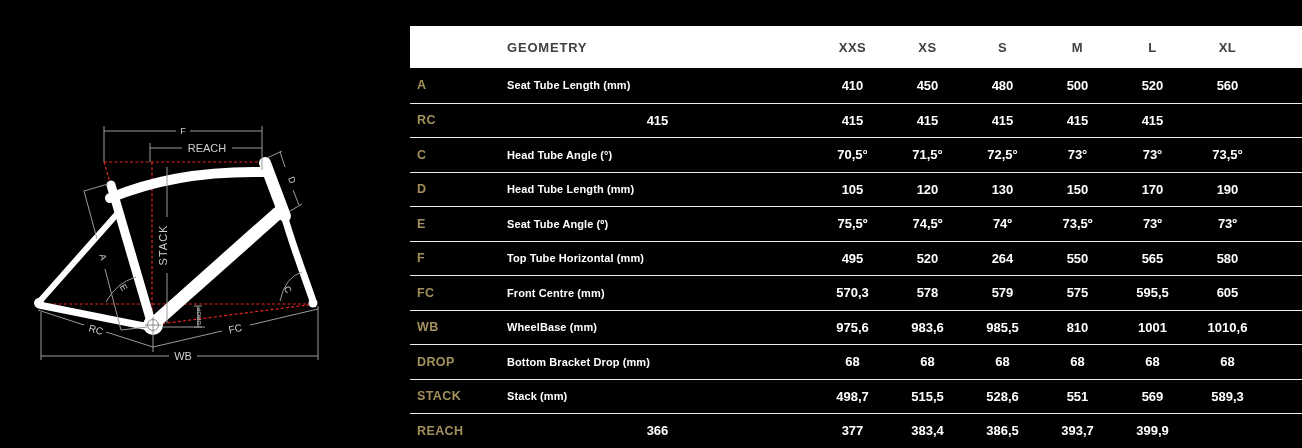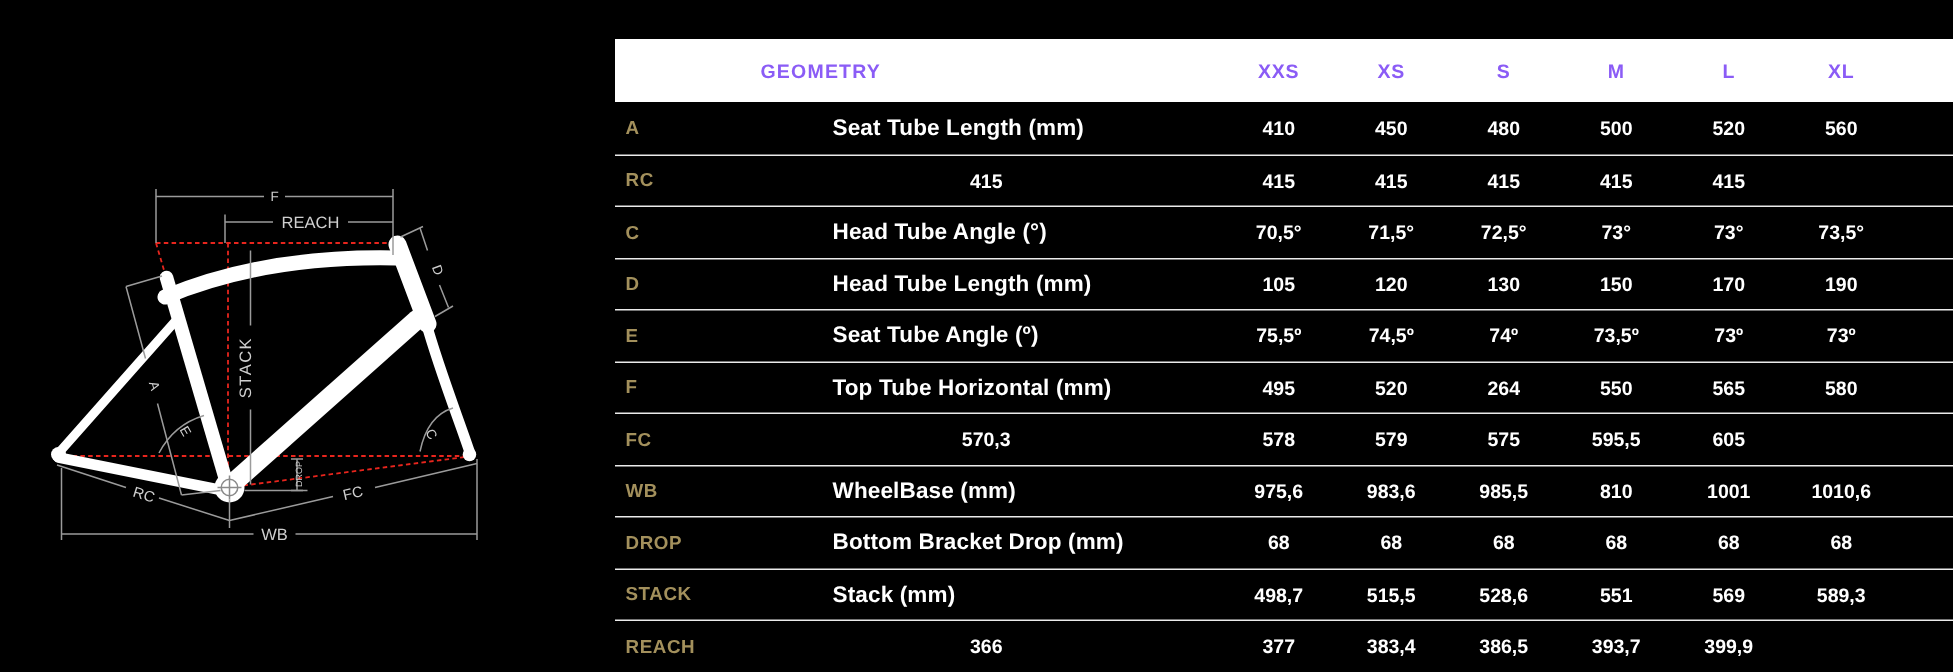--- a/index.html
+++ b/index.html
@@ -6,26 +6,26 @@
   .stage{position:relative;width:1302px;height:448px;background:#000;overflow:hidden;
          font-family:"Liberation Sans",sans-serif;}
   
   .diagram{position:absolute;left:0;top:0;width:410px;height:448px;}
   .diagram svg{display:block;width:410px;height:448px;}
   .dimtext{fill:#cfcfcf;font-family:"Liberation Sans",sans-serif;}
   
   .geo-table{position:absolute;left:410px;top:26px;width:892px;}
   .thead,.trow{display:grid;grid-template-columns:90px 315px repeat(6,75px);
                align-items:center;box-sizing:border-box;}
-  .thead{height:42px;background:#ffffff;color:#8b5cf6;}
+  .thead{height:42px;background:#ffffff;color:#404040;}
   .trow{height:34.5px;color:#ffffff;}
   .trow + .trow{border-top:1px solid rgba(255,255,255,.92);}
   .cell{white-space:nowrap;overflow:visible;}
   .cell.code{padding-left:7px;color:#a3905c;font-weight:700;font-size:12.5px;letter-spacing:.4px;}
-  .cell.label{padding-left:7px;font-weight:700;font-size:15px;letter-spacing:.1px;margin-left:48px;}
+  .cell.label{padding-left:7px;font-weight:700;font-size:11px;letter-spacing:.1px;}
   .cell.val{text-align:center;font-weight:700;font-size:13px;}
   .thead .code{height:100%;}
   .thead .title{padding-left:7px;font-weight:700;font-size:13px;letter-spacing:.8px;}
   .thead .size{text-align:center;font-weight:700;font-size:13px;letter-spacing:.5px;}
 </style>
 </head>
 <body>
 
 <div class="stage">
 
@@ -180,20 +180,21 @@
     <div class="cell val">495</div>
     <div class="cell val">520</div>
     <div class="cell val">264</div>
     <div class="cell val">550</div>
     <div class="cell val">565</div>
     <div class="cell val">580</div>
   </div>
 
   <div class="trow">
     <div class="cell code">FC</div>
+    <div class="cell label">Front Centre (mm)</div>
     <div class="cell val">570,3</div>
     <div class="cell val">578</div>
     <div class="cell val">579</div>
     <div class="cell val">575</div>
     <div class="cell val">595,5</div>
     <div class="cell val">605</div>
   </div>
 
   <div class="trow">
     <div class="cell code">WB</div>

